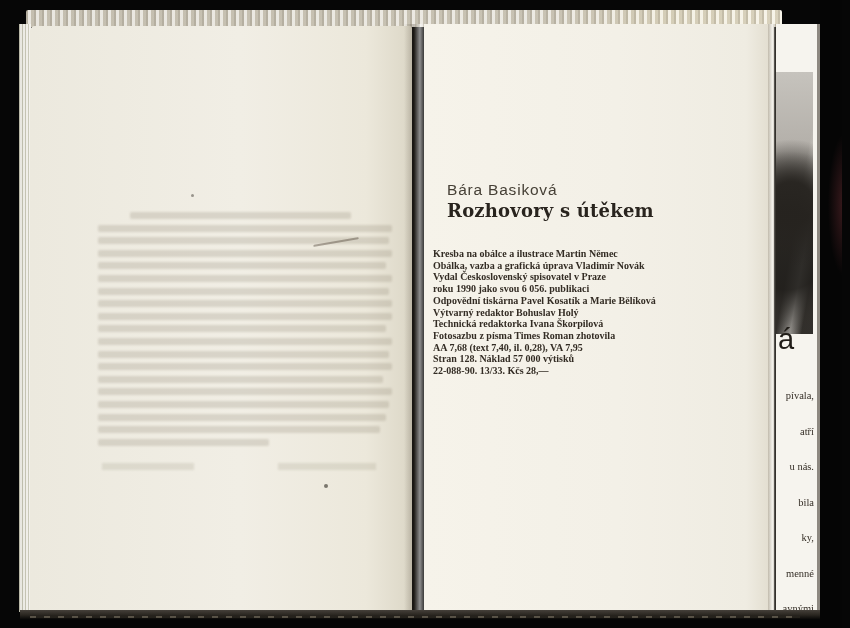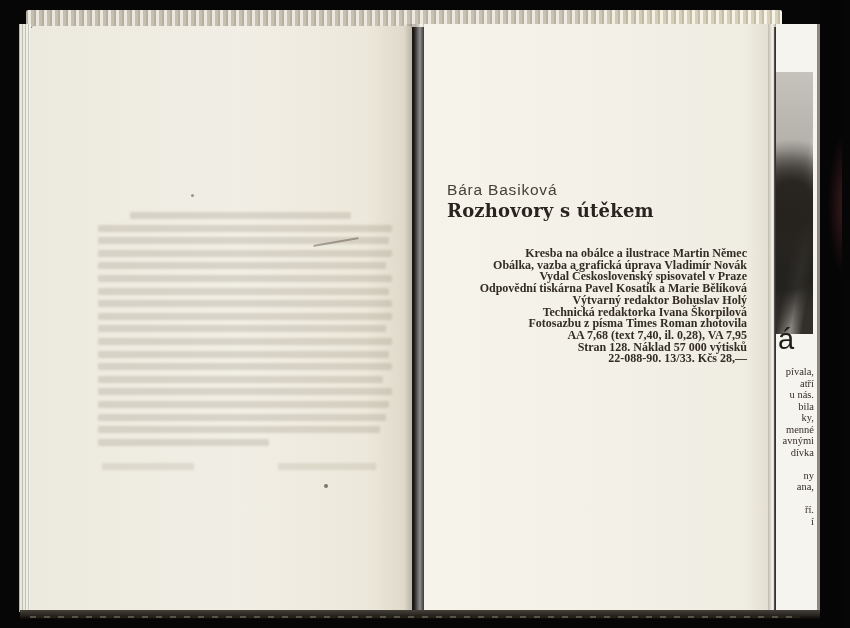--- a/index.html
+++ b/index.html
@@ -34,21 +34,21 @@
   .author-photo{left:0px;top:48px;width:37px;height:262px;
     background:
       radial-gradient(circle at 42% 50%, rgba(38,35,31,.95) 0 16%, rgba(38,35,31,0) 48%),
       radial-gradient(circle at 30% 68%, rgba(30,28,25,.9) 0 22%, rgba(30,28,25,0) 55%),
       linear-gradient(100deg, rgba(0,0,0,0) 55%, rgba(233,230,224,.75) 72%, rgba(0,0,0,0) 86%),
       linear-gradient(180deg,#c6c3bd 0%,#b4b0aa 28%,#96928c 52%,#5e5953 76%,#36332f 100%);}
   .flap-letter{left:2px;top:300px;font-family:"Liberation Sans",sans-serif;
     font-size:29px;line-height:30px;color:#211d18;}
   .flap-fragments{left:0;top:342px;width:38px;text-align:right;
     font-size:10.5px;line-height:11.5px;color:#352e26;font-weight:500;white-space:nowrap;}
-  .flap-fragments .frag{position:static;display:block;height:11.5px;}
+  .flap-fragments .frag{position:static;display:block;height:11.5px;margin-top:24px;}
 
   
   .right-black{left:820px;top:0;width:30px;height:628px;background:#050505;}
   .maroon{left:822px;top:110px;width:28px;height:190px;
     background:radial-gradient(ellipse 22px 95px at 80% 50%, rgba(104,44,50,.55), rgba(0,0,0,0) 75%);}
   .bottom-shadow{left:20px;top:610px;width:800px;height:9px;
     background:linear-gradient(180deg,#45403a 0%,#2a2620 55%,#0a0908 100%);}
   .bottom-speckle{left:30px;top:616px;width:770px;height:2px;
     background:repeating-linear-gradient(90deg, rgba(150,140,120,.5) 0 6px, rgba(40,36,30,.8) 6px 14px);}
 
@@ -61,22 +61,22 @@
   .scratch{left:283px;top:215px;width:46px;height:1.5px;background:rgba(70,58,45,.40);
     transform:rotate(-10deg);border-radius:1px;}
   .speck1{left:294px;top:458px;width:4px;height:4px;border-radius:50%;background:rgba(45,40,34,.6);}
   .speck2{left:161px;top:168px;width:3px;height:3px;border-radius:50%;background:rgba(45,40,34,.45);}
 
   
   .author{left:23px;top:157px;font-family:"Liberation Sans",sans-serif;
     font-size:15.5px;letter-spacing:.8px;color:#464036;}
   .title{left:23px;top:176px;font-family:"DejaVu Serif",serif;font-weight:700;
     font-size:18px;letter-spacing:.2px;color:#29241e;}
-  .colophon{left:23px;top:224px;width:300px;font-size:12px;line-height:11.7px;
-    font-weight:700;color:#332c24;text-align:right;}
+  .colophon{left:9px;top:224px;width:300px;font-size:10px;line-height:11.7px;
+    font-weight:700;color:#332c24;}
   .colophon .c-line{position:static;display:block;white-space:nowrap;}
 </style>
 </head>
 <body>
 
 <div class="scene">
 
   <div class="top-edge"></div>
   <div class="left-sliver"></div>
 
@@ -111,20 +111,21 @@
 
   <div class="gutter"></div>
 
   <div class="right-page">
     <div class="author">Bára Basiková</div>
     <div class="title">Rozhovory s útěkem</div>
     <div class="colophon">
         <div class="c-line">Kresba na obálce a ilustrace Martin Němec</div>
         <div class="c-line">Obálka, vazba a grafická úprava Vladimír Novák</div>
         <div class="c-line">Vydal Československý spisovatel v Praze</div>
+        <div class="c-line">roku 1990 jako svou 6 056. publikaci</div>
         <div class="c-line">Odpovědní tiskárna Pavel Kosatík a Marie Bělíková</div>
         <div class="c-line">Výtvarný redaktor Bohuslav Holý</div>
         <div class="c-line">Technická redaktorka Ivana Škorpilová</div>
         <div class="c-line">Fotosazbu z písma Times Roman zhotovila</div>
         <div class="c-line">AA 7,68 (text 7,40, il. 0,28), VA 7,95</div>
         <div class="c-line">Stran 128. Náklad 57 000 výtisků</div>
         <div class="c-line">22-088-90. 13/33. Kčs 28,—</div>
       </div>
   </div>
   <div class="right-page-edge"></div>

